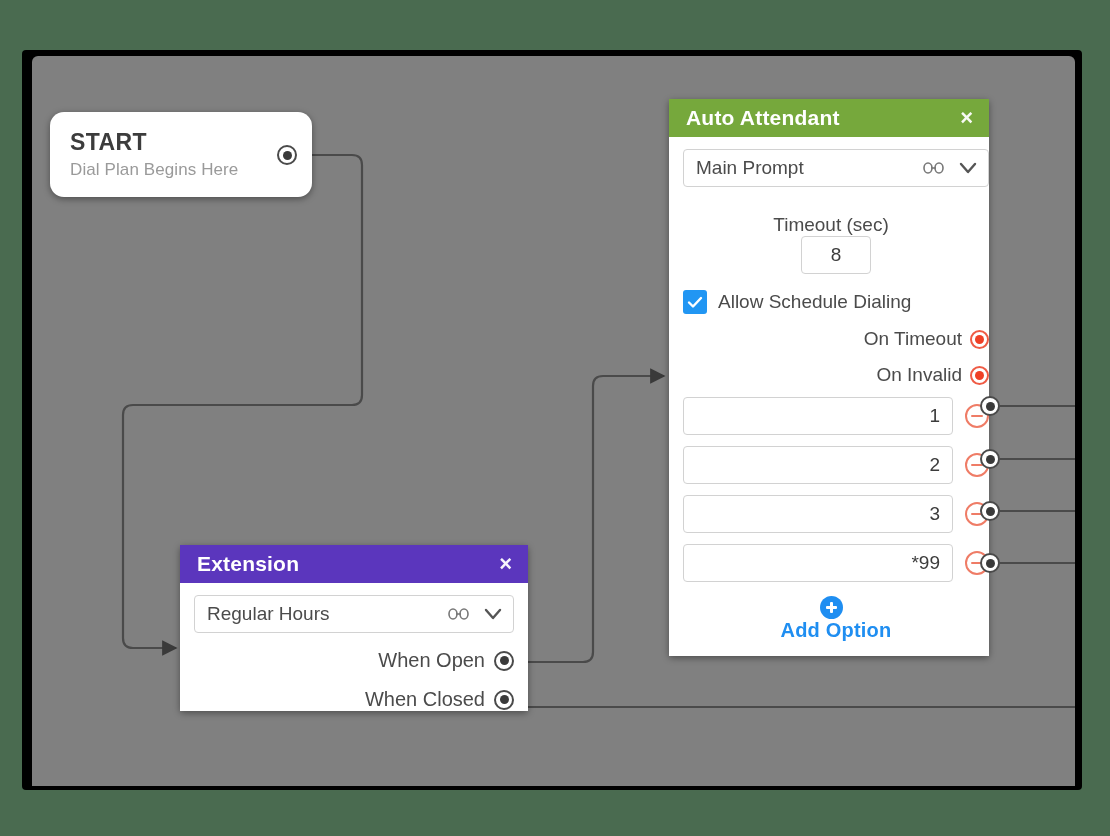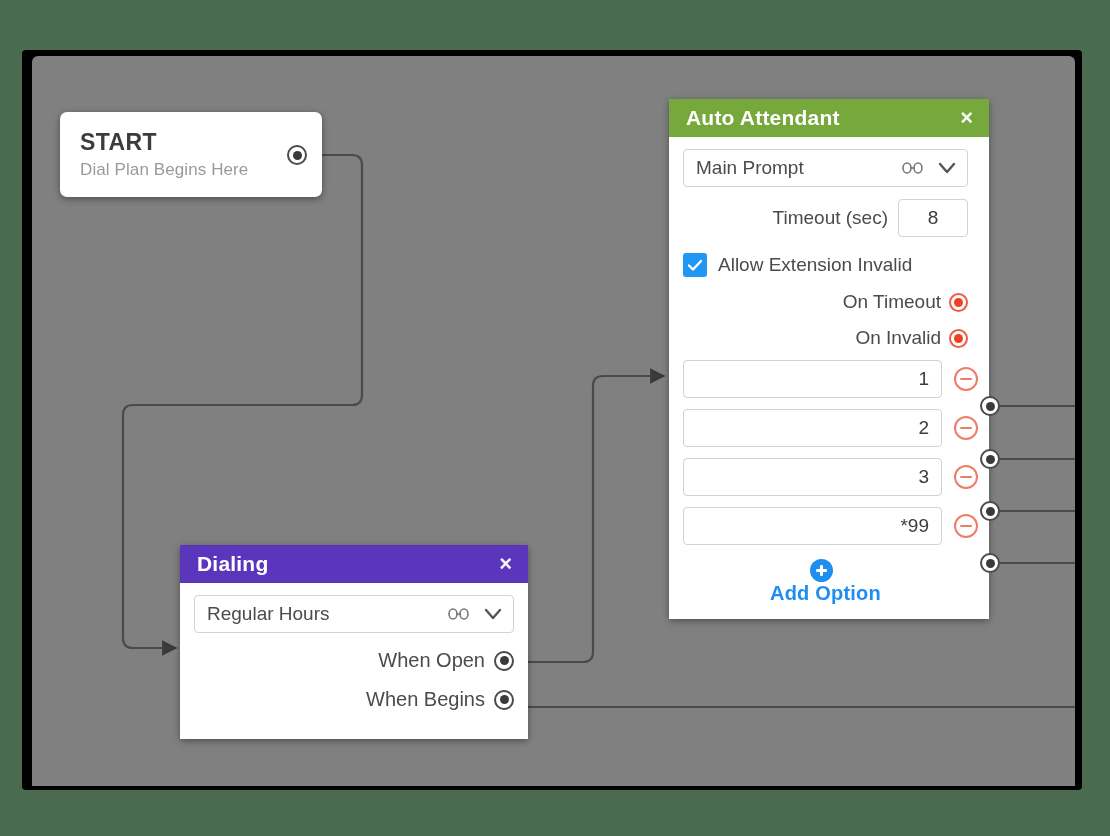--- a/index.html
+++ b/index.html
@@ -58,25 +58,25 @@
 
   
   .node {
     position: absolute;
     background: #ffffff;
     box-shadow: 0 2px 7px rgba(0,0,0,0.40);
   }
 
   
   #start-node {
-    left: 60px;
+    left: 50px;
     top: 112px;
     width: 262px;
     height: 85px;
-    border-radius: 7px;
+    border-radius: 14px;
     padding: 18px 20px 0 20px;
   }
   #start-title {
     font-size: 23px;
     font-weight: bold;
     color: #3c3c3c;
     letter-spacing: 0.4px;
     line-height: 1.05;
   }
   #start-sub {
@@ -136,27 +136,28 @@
   }
   .icon-link { margin-right: 14px; }
 
   
   #auto-attendant {
     left: 669px;
     top: 99px;
     width: 320px;
     border-radius: 3px;
   }
-  #aa-body { padding: 12px 21px 14px 14px; }
+  #aa-body { padding: 12px 0 14px 14px; }
 
   .row-timeout {
     display: flex;
     align-items: center;
-    justify-content: flex-end;
-    margin-top: 12px;
+    justify-content: space-between;
+    margin-top: 27px;
+    flex-direction: column;
   }
   .row-timeout .lbl {
     font-size: 19px;
     color: #4b4b4b;
     margin-right: 10px;
   }
   .num-input {
     width: 70px;
     height: 38px;
     border: 1px solid #d2d2d2;
@@ -279,21 +280,21 @@
     letter-spacing: 0.2px;
   }
 
   
   #schedule {
     left: 180px;
     top: 545px;
     width: 348px;
     border-radius: 3px;
   }
-  #sch-body { padding: 12px 14px 28px 14px; }
+  #sch-body { padding: 12px 14px 0 14px; }
   .row-port {
     display: flex;
     align-items: center;
     justify-content: flex-end;
     margin-top: 16px;
   }
   .row-port .lbl { font-size: 20px; color: #4b4b4b; margin-right: 9px; }
 
   
   .port {
@@ -381,21 +382,21 @@
         <span class="lbl">Timeout (sec)</span>
         <input class="num-input" type="text" value="8" style="">
       </div>
 
       <div class="row-check">
         <span class="checkbox">
           <svg width="16" height="13" viewBox="0 0 16 13">
             <path d="M2 6.5 L6 10.5 L14 2" stroke="#fff" stroke-width="2.4" fill="none" stroke-linecap="round" stroke-linejoin="round"></path>
           </svg>
         </span>
-        <span class="lbl">Allow Extension Invalid</span>
+        <span class="lbl">Allow Schedule Dialing</span>
       </div>
 
       <div class="row-radio">
         <span class="lbl">On Timeout</span>
         <span class="radio-red"></span>
       </div>
 
       <div class="row-radio">
         <span class="lbl">On Invalid</span>
         <span class="radio-red"></span>
@@ -425,21 +426,21 @@
     </div>
   </div>
 
   <div class="port" style="left:980px; top:396px;"></div>
   <div class="port" style="left:980px; top:449px;"></div>
   <div class="port" style="left:980px; top:501px;"></div>
   <div class="port" style="left:980px; top:553px;"></div>
 
   <div class="node" id="schedule">
     <div class="panel-header header-purple">
-      <span class="panel-title">Dialing</span>
+      <span class="panel-title">Extension</span>
       <span class="panel-close">×</span>
     </div>
 
     <div class="panel-body" id="sch-body">
       <div class="field-select">
         <span class="label">Regular Hours</span>
         <span class="icon-link">
           <svg width="21" height="14" viewBox="0 0 21 14">
             <path d="M8 7 h5" stroke="#777" stroke-width="1.6" fill="none"></path>
             <rect x="1" y="2" width="8" height="10" rx="5" ry="5" stroke="#777" stroke-width="1.6" fill="none"></rect>
@@ -452,19 +453,19 @@
           </svg>
         </span>
       </div>
 
       <div class="row-port">
         <span class="lbl">When Open</span>
         <span class="port port-inline"></span>
       </div>
 
       <div class="row-port">
-        <span class="lbl">When Begins</span>
+        <span class="lbl">When Closed</span>
         <span class="port port-inline"></span>
       </div>
     </div>
   </div>
 
 </div>
 
 </body></html>

